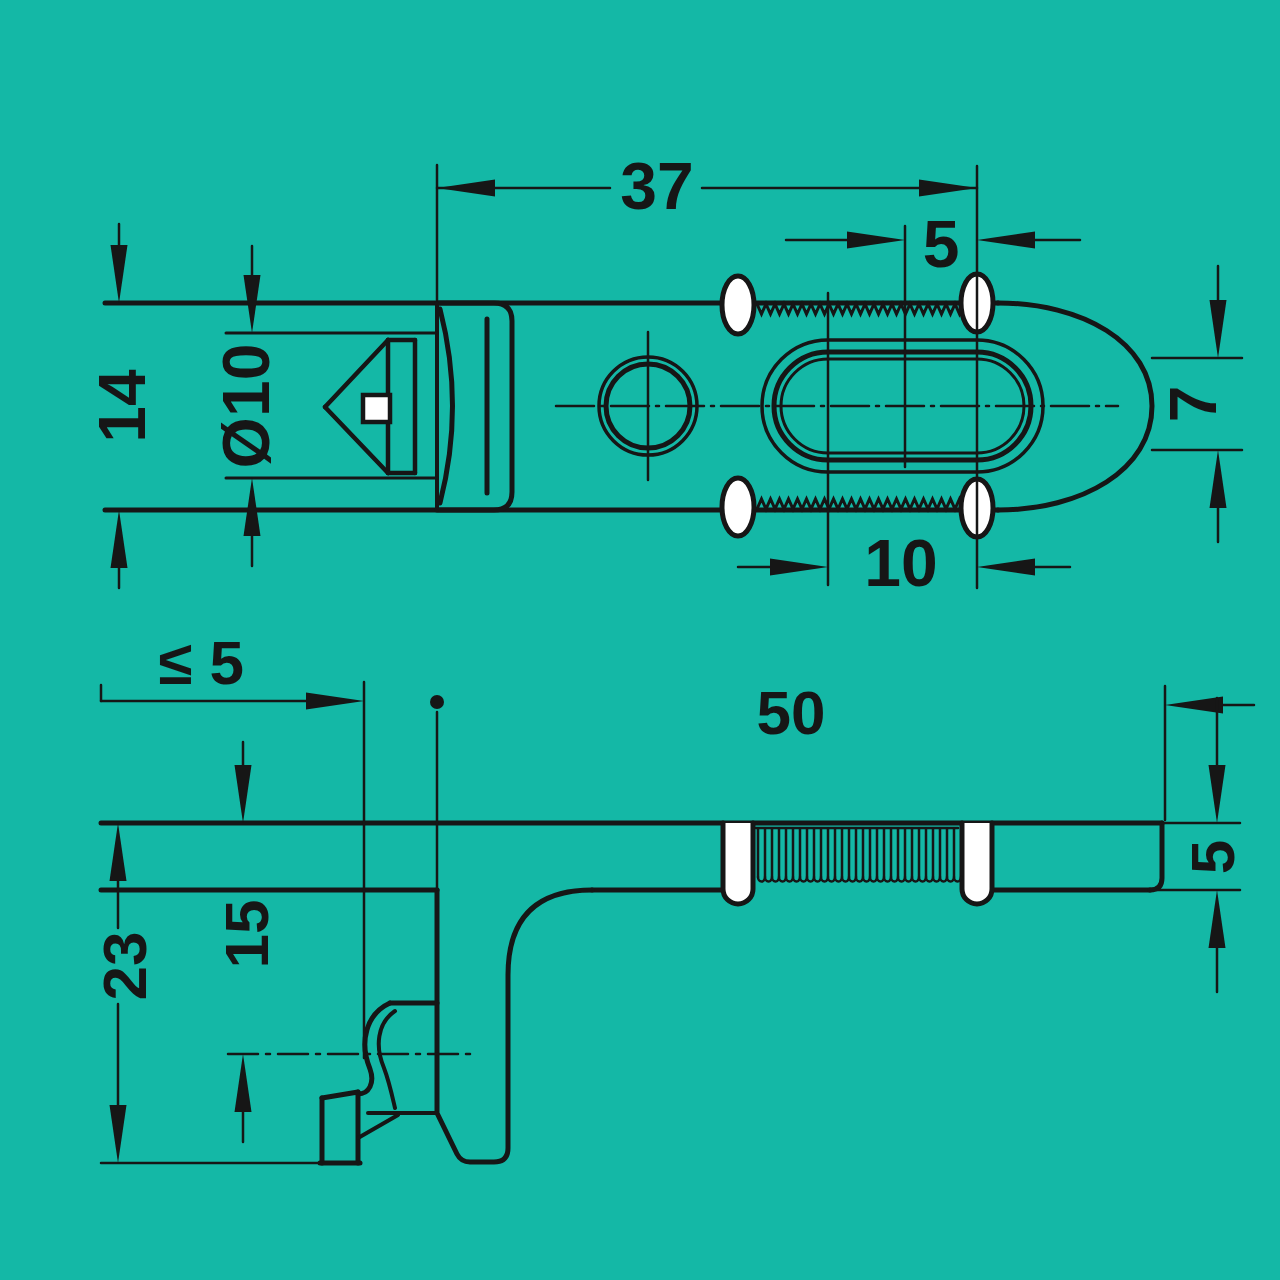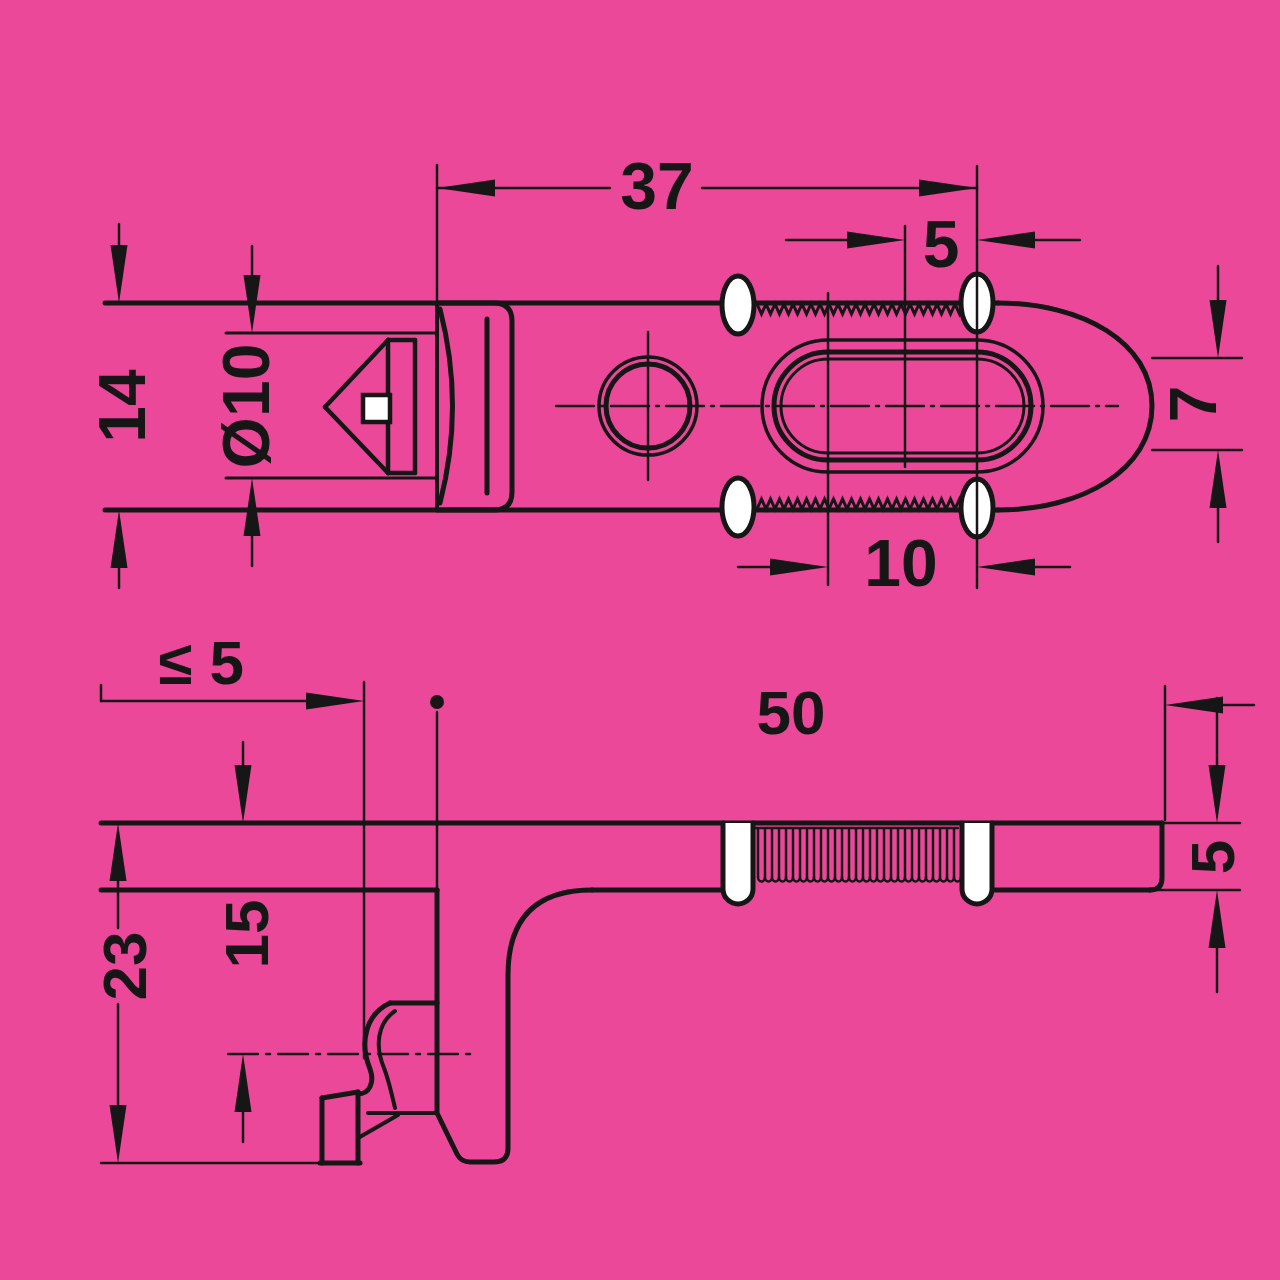--- a/index.html
+++ b/index.html
@@ -1,16 +1,16 @@
 <!DOCTYPE html>
 <html><head>
 <meta charset="utf-8">
 <style>
   html,body{margin:0;padding:0;background:#ffffff;}
-  .canvas{position:relative;width:1280px;height:1280px;background:#ec4899;overflow:hidden;}
+  .canvas{position:relative;width:1280px;height:1280px;background:#14b8a6;overflow:hidden;}
   svg{display:block;}
   text{font-family:"Liberation Sans", sans-serif;font-weight:bold;fill:#161616;}
   .dim-txt{font-size:66px;}
   .dim-txt-side{font-size:62px;}
 </style>
 </head>
 <body>
 
 <div class="canvas">
 <svg width="1280" height="1280" viewBox="0 0 1280 1280">

